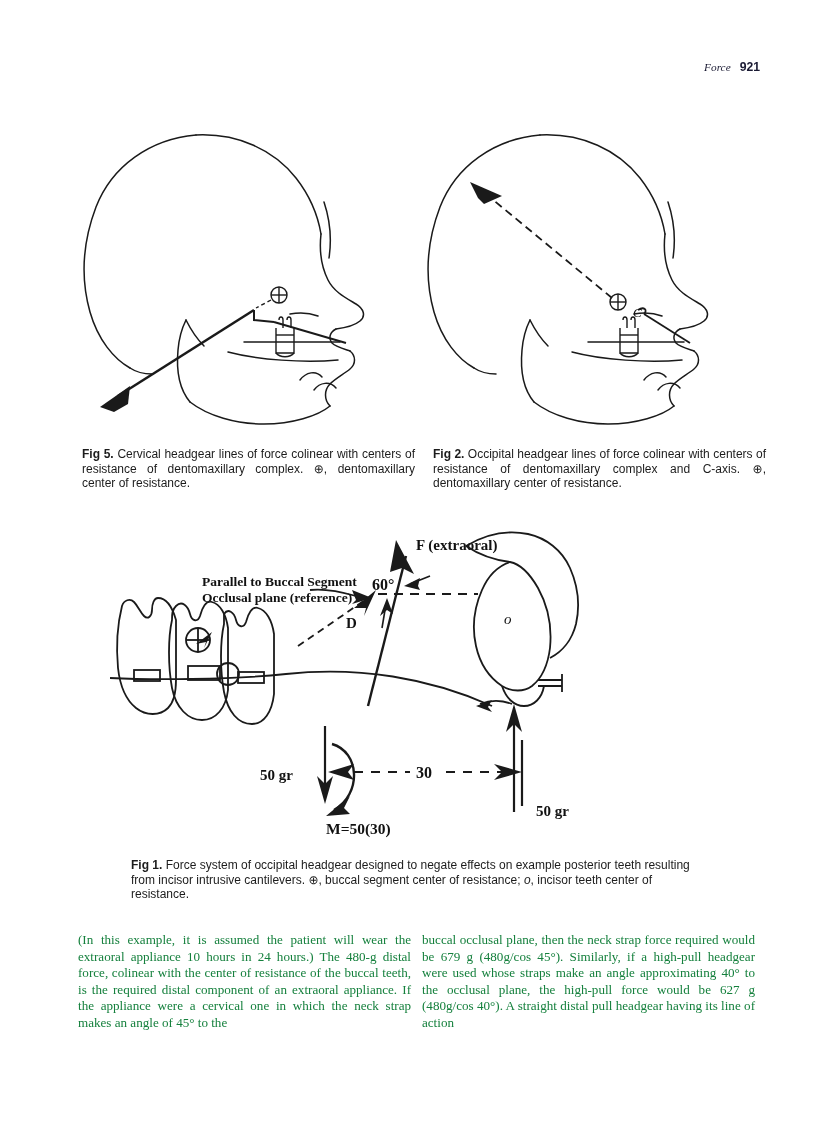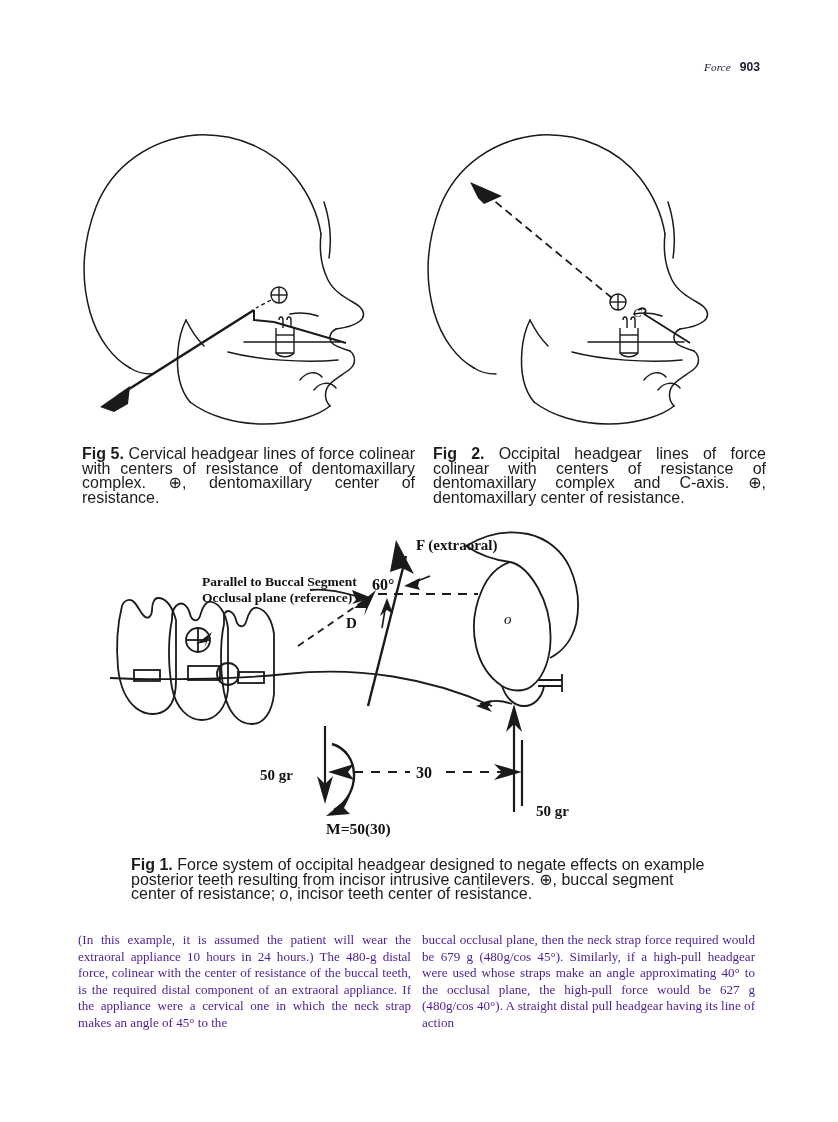--- a/index.html
+++ b/index.html
@@ -70,21 +70,21 @@
     height: 310px;
   }
   #fig5-art { left: 0; }
   #fig6-art { left: 344px; }
   .fig-box svg { display: block; width: 100%; height: 100%; }
 
   
   .caption {
     position: absolute;
     font-family: "Liberation Sans", sans-serif;
-    font-size: 16px;
+    font-size: 12px;
     line-height: 14.6px;
     color: #1c1c1c;
     text-align: justify;
   }
   .caption b { font-weight: bold; }
   .caption i { font-style: italic; }
   #cap5 { left: 82px;  top: 447px; width: 333px; }
   #cap6 { left: 433px; top: 447px; width: 333px; }
   #cap7 { left: 131px; top: 858px; width: 580px; text-align: left; }
 
@@ -107,39 +107,39 @@
     height: 120px;
   }
   .col {
     position: absolute;
     top: 0;
     width: 333px;
     font-family: "Liberation Serif", serif;
     font-size: 13.1px;
     line-height: 16.6px;
     text-align: justify;
-    color: #4c1d95;
+    color: #15803d;
     hyphens: none;
   }
   #col-left  { left: 0; }
   #col-right { left: 344px; }
 
   .drawn { fill: none; stroke: #1a1a1a; }
   .lbl {
     font-family: "Liberation Serif", serif;
     fill: #111111;
   }
   .lbl-b { font-weight: bold; }
 </style>
 </head>
 <body>
 
 <div id="running-head">
   <div class="rh-right">
-    <span class="rh-author">Force</span><span class="rh-page">903</span>
+    <span class="rh-author">Force</span><span class="rh-page">921</span>
   </div>
 </div>
 
 <div id="figs-top">
 
   <div class="fig-box" id="fig5-art">
     <svg viewBox="0 0 338 310" xmlns="http://www.w3.org/2000/svg">
       <g class="drawn" stroke-width="1.5" stroke-linecap="round" stroke-linejoin="round">
 
         <path d="M118 7 C 72 11, 34 38, 18 79 C 4 116, 3 152, 12 184

